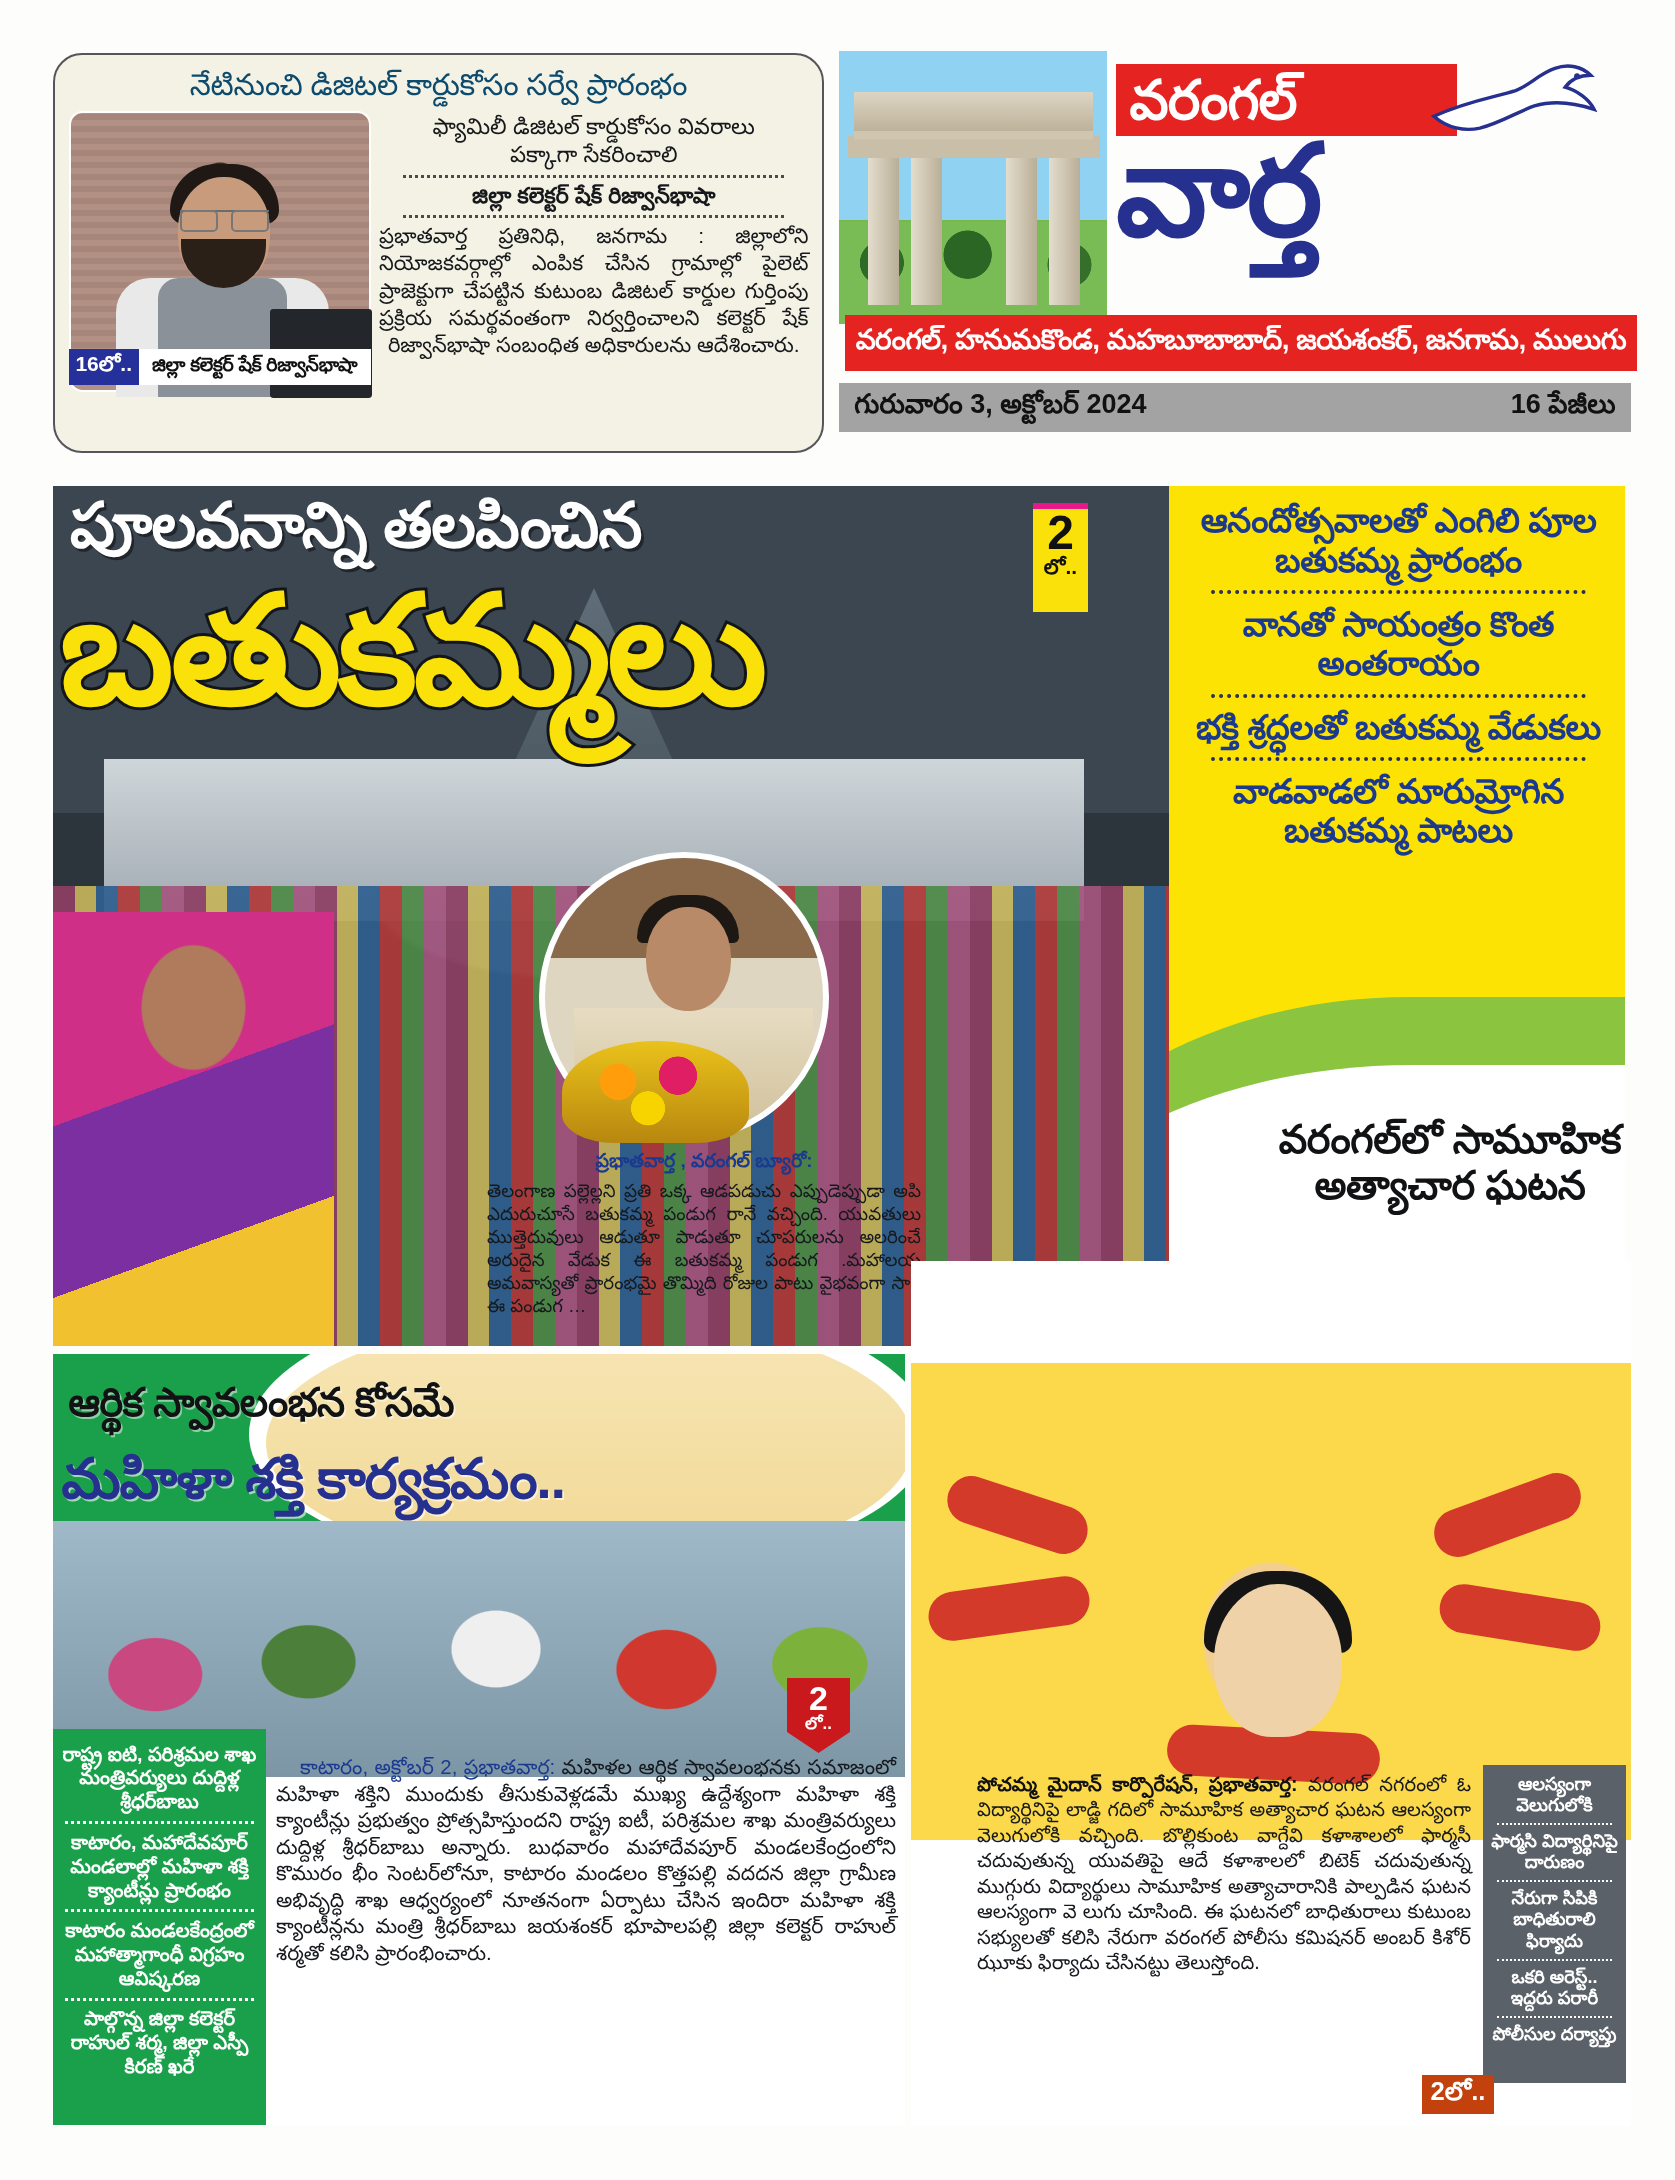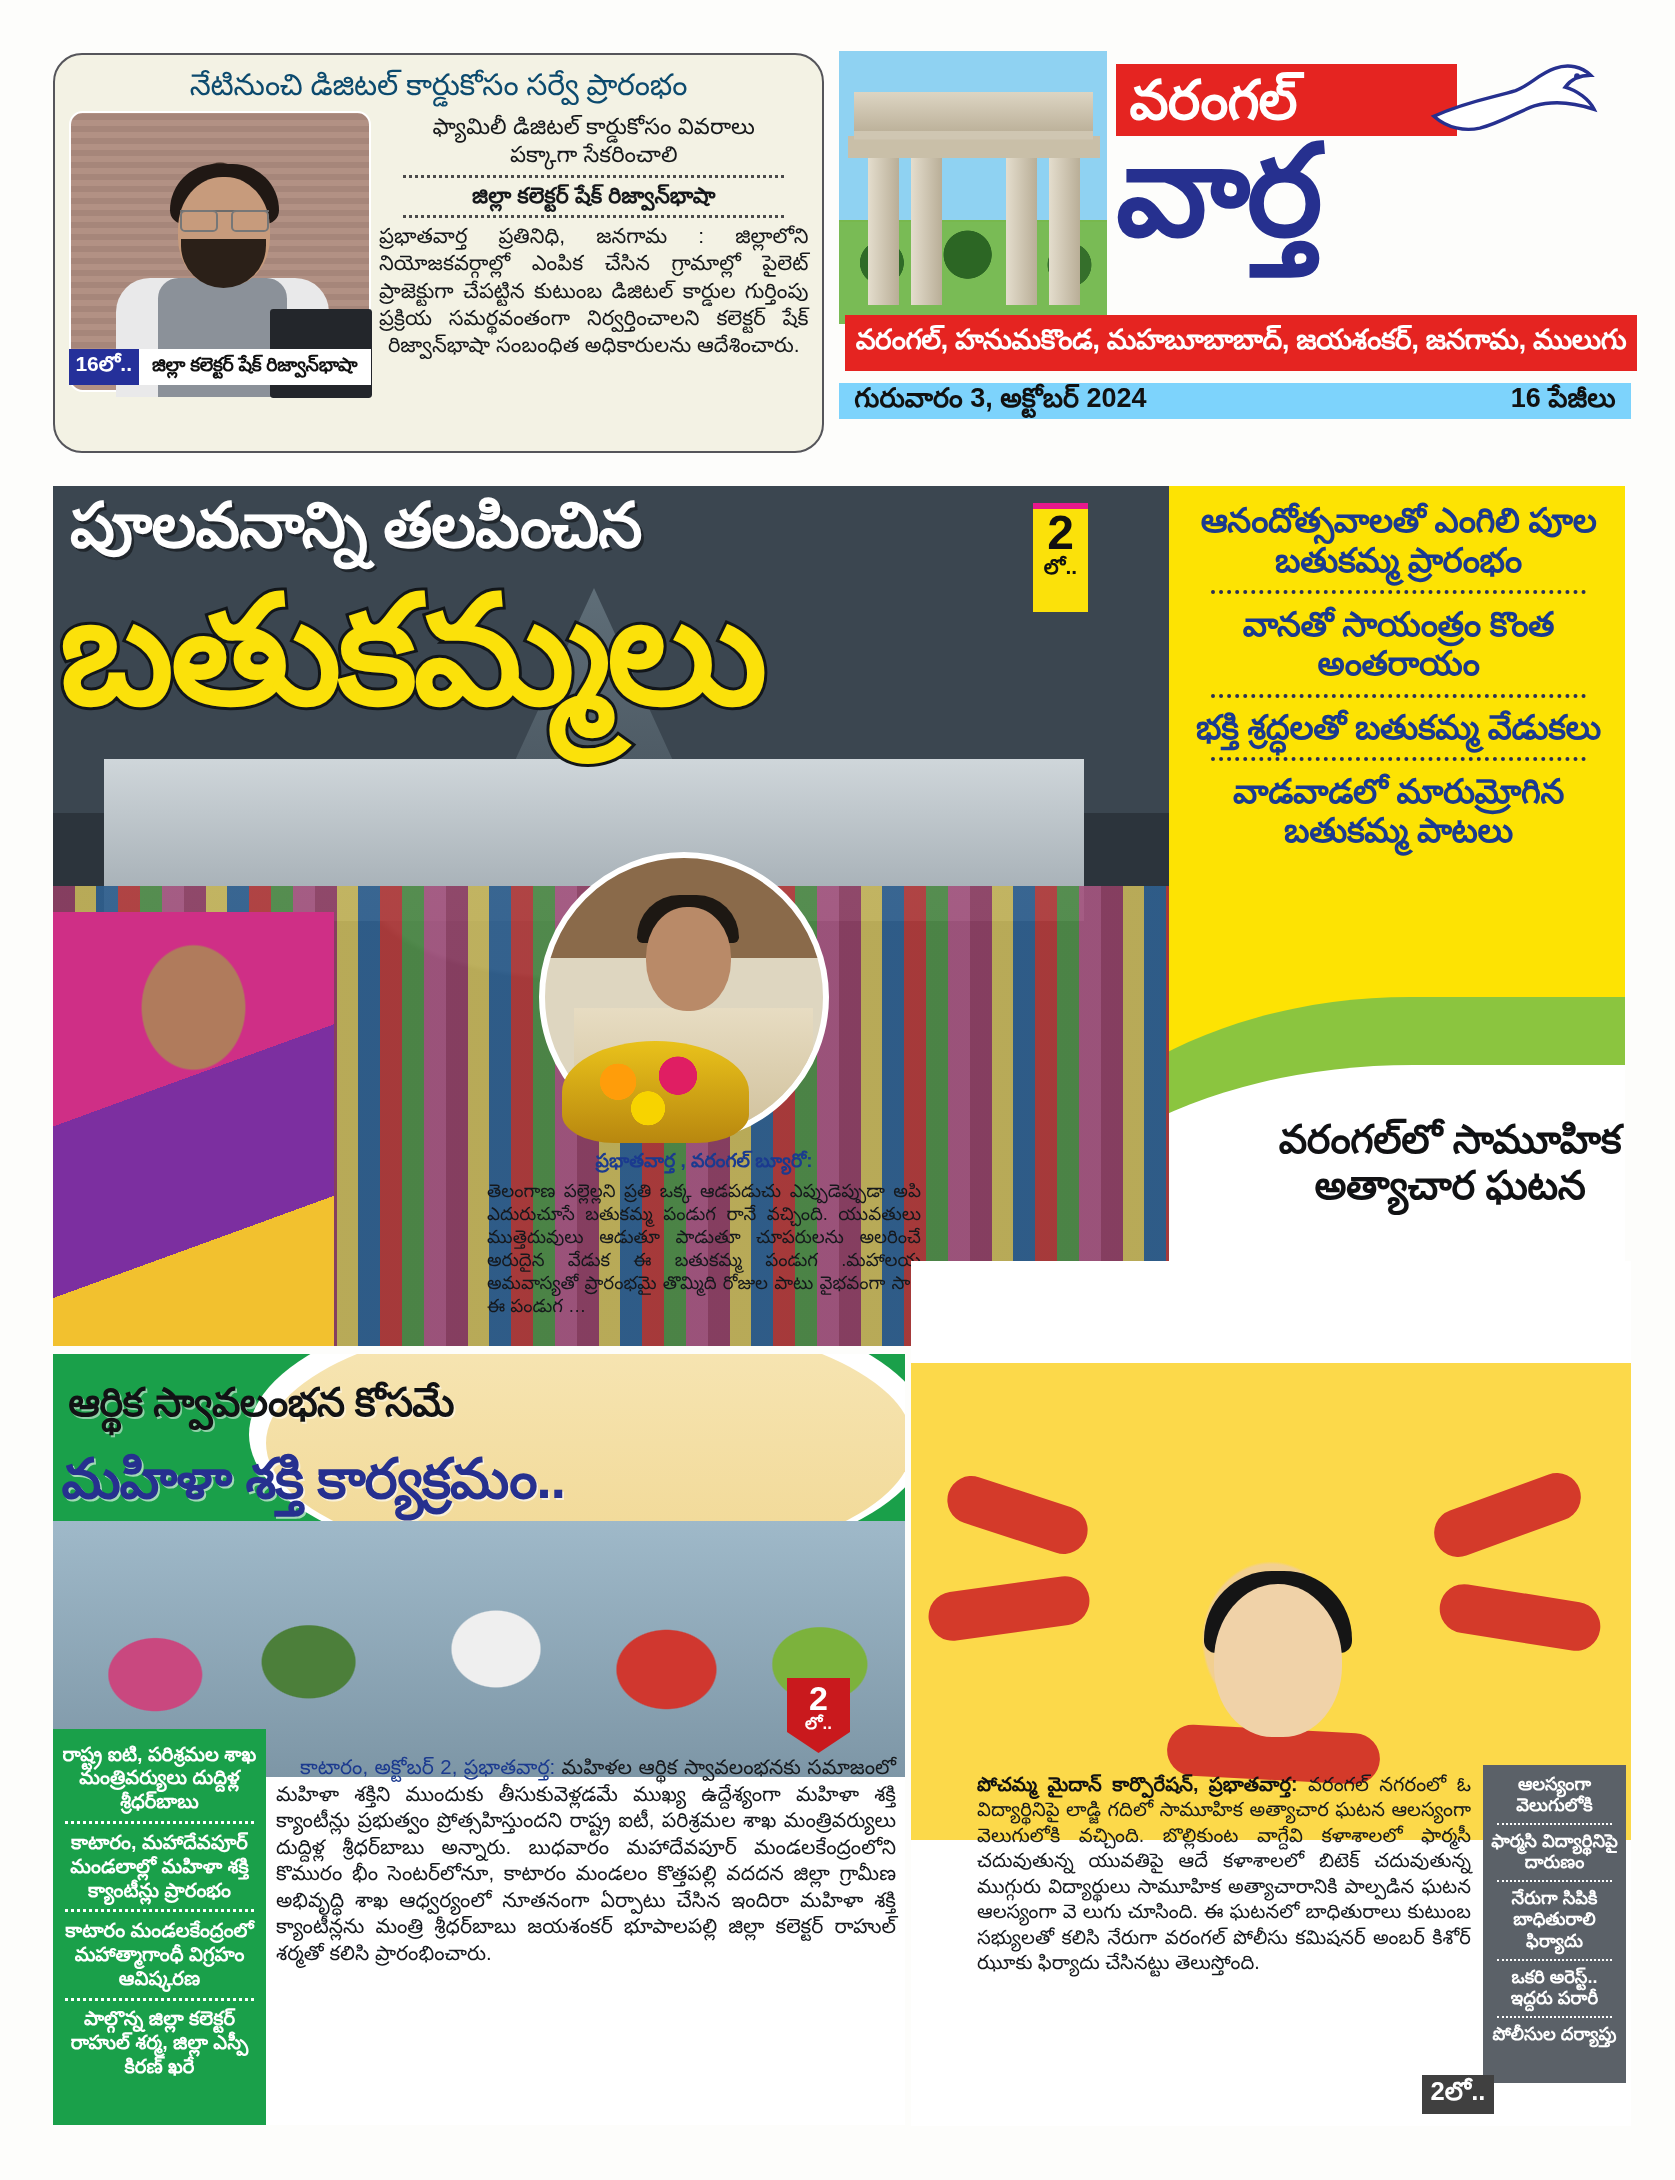--- a/index.html
+++ b/index.html
@@ -151,22 +151,22 @@
     color: #26308f; font-weight: 800; font-size: 128px; line-height: 1;
     letter-spacing: -3.4px; white-space: nowrap;
   }
   .mh-districts {
     position: absolute; left: 6px; top: 271px; width: 792px; height: 56px;
     background: #e52421; color: #ffffff;
     display: flex; align-items: center; justify-content: center;
     font-weight: 800; font-size: 28px; letter-spacing: -0.5px;
   }
   .mh-dateline {
-    position: absolute; left: 0px; top: 339px; width: 792px; height: 36px;
-    background: #7dd3fc; color: #111111;
+    position: absolute; left: 0px; top: 339px; width: 792px; height: 49px;
+    background: #a3a3a3; color: #111111;
     display: flex; align-items: center; justify-content: space-between;
     padding: 0 15.3px; font-weight: 800; font-size: 27px;
   }
 
   
   .main-block {
     position: absolute; left: 53px; top: 486px; width: 1572px; height: 860px;
     overflow: hidden;
   }
   .dark-photo {
@@ -380,21 +380,21 @@
   .br-body .src { color: #111; font-weight: 800; }
   .br-side {
     position: absolute; left: 572px; top: 504px; width: 143px; height: 318px;
     background: #5b6168; color: #ffffff; text-align: center;
     padding: 8.5px 5.1px;
   }
   .br-side .bi { font-weight: 700; font-size: 18px; line-height: 1.2; }
   .br-side .bsep { border-bottom: 2.6px dotted #ffffff; margin: 6px 8.5px; }
   .badge2-br {
     position: absolute; left: 511px; top: 814px; width: 72px; height: 39px;
-    background: #404040; color: #ffffff; font-weight: 800; font-size: 25.6px;
+    background: #c2410c; color: #ffffff; font-weight: 800; font-size: 25.6px;
     display: flex; align-items: center; justify-content: center;
   }
 </style>
 </head>
 <body>
 
 <div class="page">
 
   <div class="topbar">
 

